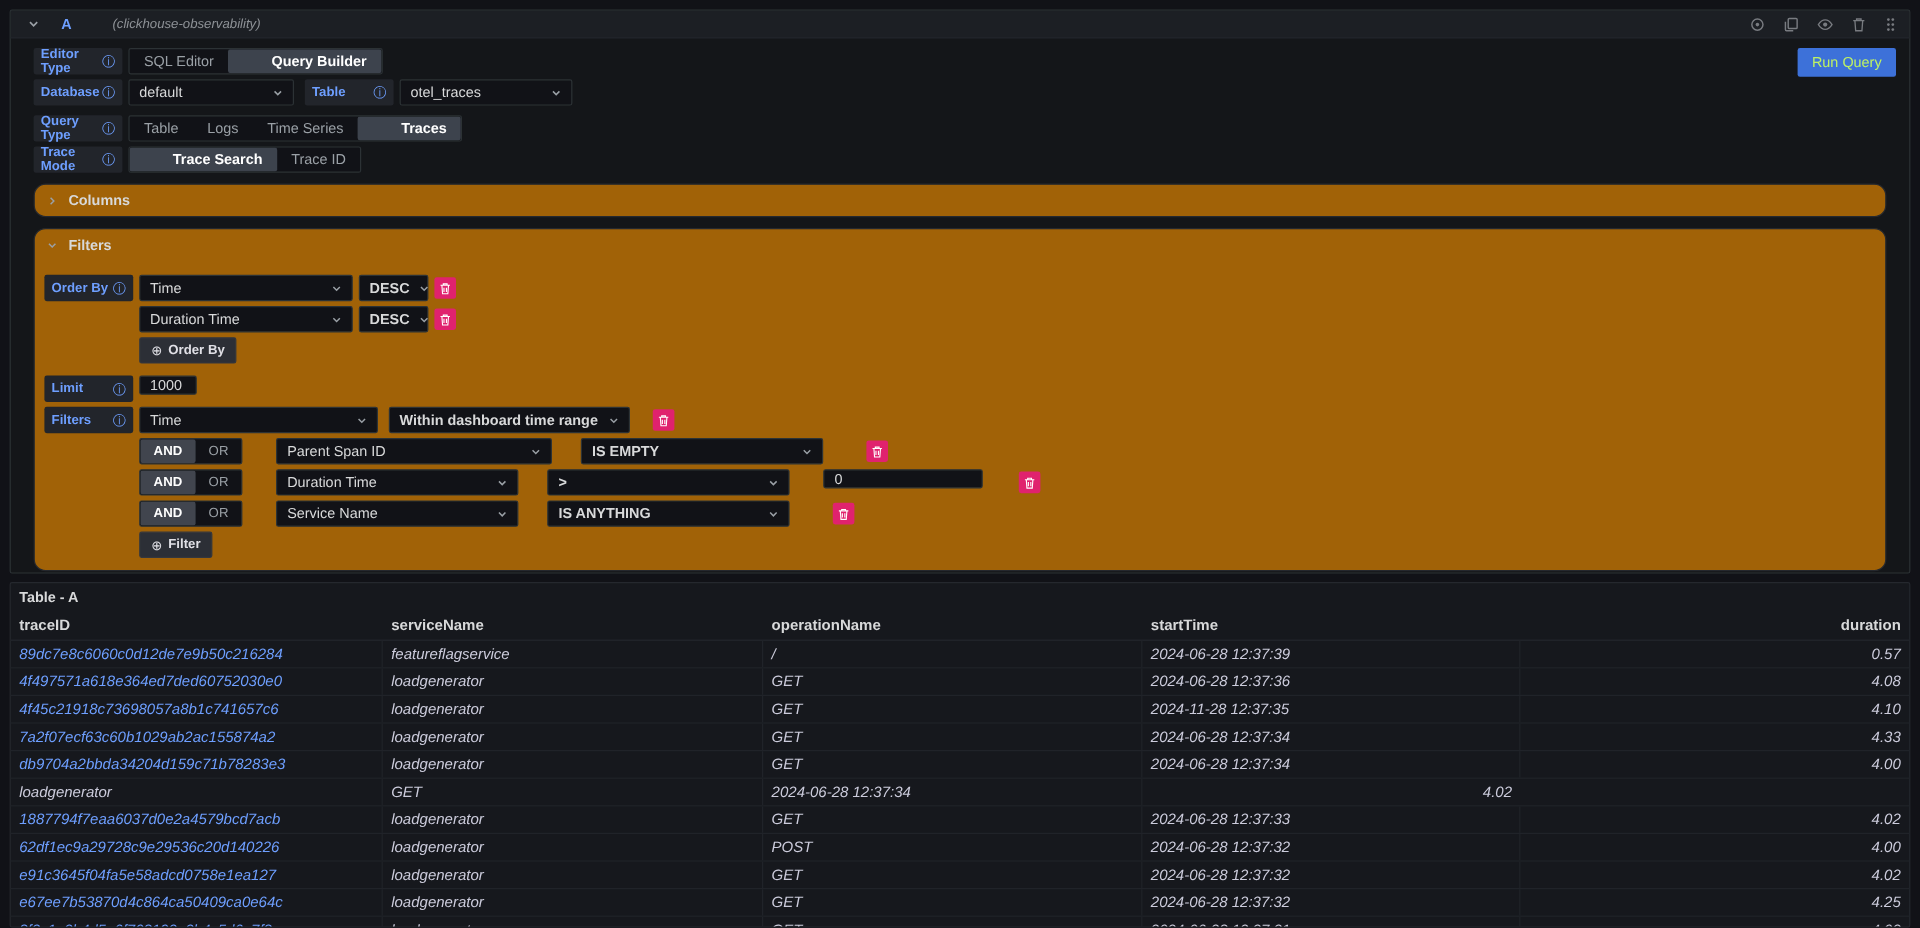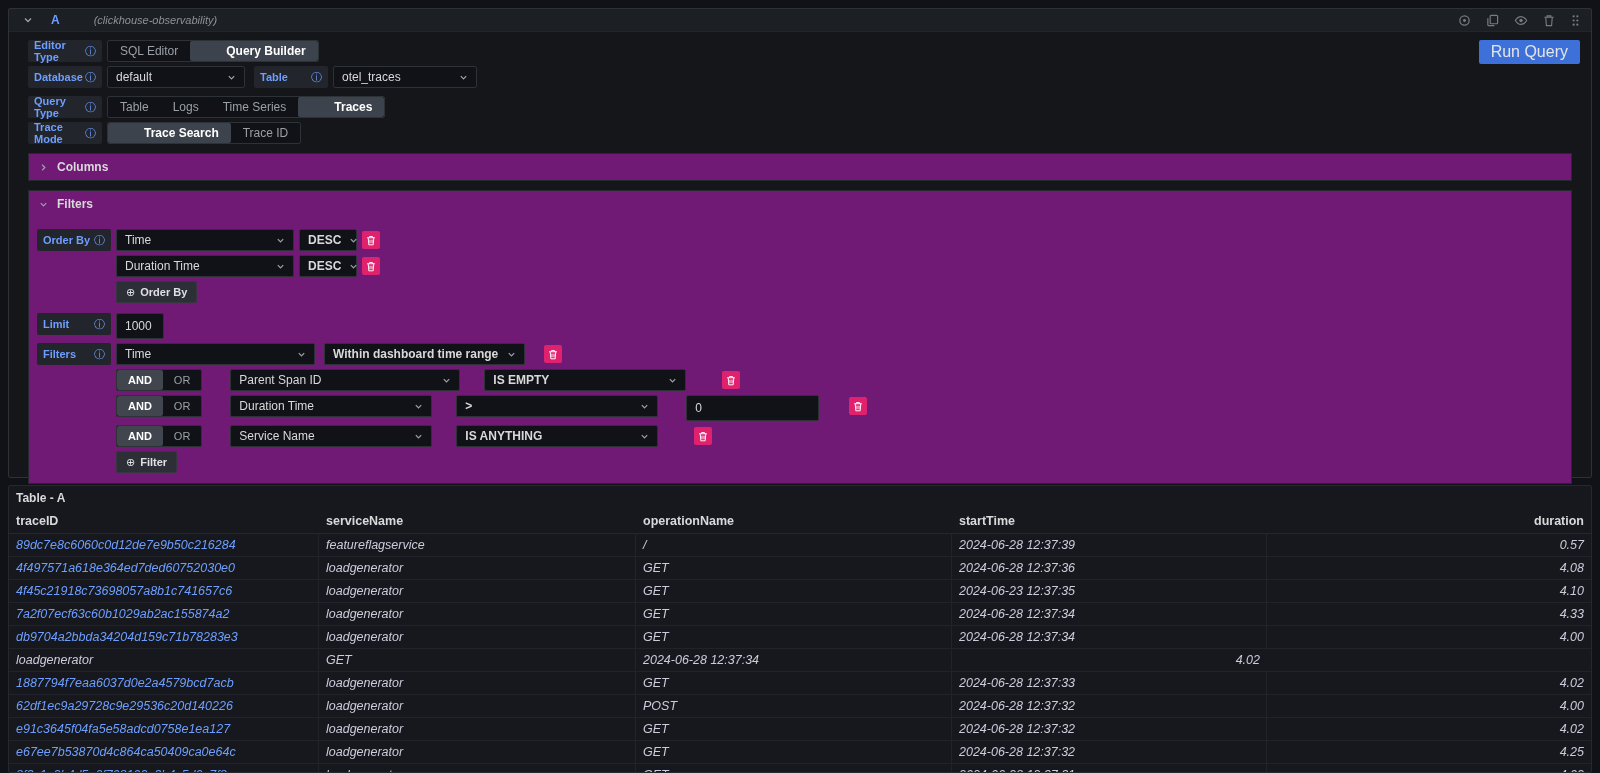--- a/index.html
+++ b/index.html
@@ -47,37 +47,37 @@
 
   .select {
     height:22px; background:#111217; border:1px solid #2c3235; border-radius:2px;
     display:flex; align-items:center; justify-content:space-between;
     padding:0 8px; color:#d8d9da; cursor:pointer; white-space:nowrap;
   }
   .select .chev { color:#9aa0a6; margin-left:8px; }
   .select.bold { font-weight:bold; }
 
   .text-input {
-    height:26px; background:#111217; border:1px solid #2c3235; border-radius:2px;
+    height:16px; background:#111217; border:1px solid #2c3235; border-radius:2px;
     color:#d8d9da; padding:0 8px; font-size:12px; font-family:"Liberation Sans",sans-serif;
   }
 
   .trash-btn {
     width:18px; height:18px; margin-top:2px; background:#e0226e; border:none; border-radius:2px;
     display:flex; align-items:center; justify-content:center; cursor:pointer; padding:0;
   }
 
   .run-query {
     position:absolute; right:11px; top:8px; height:24px; padding:0 12px;
-    background:#3d71d9; color:#e5e5e5; border:none; border-radius:2px;
-    font-size:16px; font-weight:500; font-family:"Liberation Sans",sans-serif; cursor:pointer;
+    background:#3d71d9; color:#bef264; border:none; border-radius:2px;
+    font-size:12px; font-weight:500; font-family:"Liberation Sans",sans-serif; cursor:pointer;
   }
 
   .section-box {
-    border:1px solid #25282e; border-radius:0; margin:9px 19px 0 19px; background:#701a75;
+    border:1px solid #25282e; border-radius:10px; margin:9px 19px 0 19px; background:#a16207;
   }
   .section-head {
     height:26px; display:flex; align-items:center; gap:9px; padding:0 10px;
     font-weight:bold; color:#d8d9da; cursor:pointer;
   }
   .section-head .sec-chev { color:#9aa0a6; }
   .filters-inner { padding:12px 8px 10px 8px; }
 
   .subrow { display:flex; align-items:flex-start; gap:5px; margin-bottom:4px; }
   .indent { margin-left:79px;gap:22px; }
@@ -512,21 +512,21 @@
       <div class="td link">4f497571a618e364ed7ded60752030e0</div>
       <div class="td">loadgenerator</div>
       <div class="td">GET</div>
       <div class="td">2024-06-28 12:37:36</div>
       <div class="td num">4.08</div>
     </div>
     <div class="t-row">
       <div class="td link">4f45c21918c73698057a8b1c741657c6</div>
       <div class="td">loadgenerator</div>
       <div class="td">GET</div>
-      <div class="td">2024-06-23 12:37:35</div>
+      <div class="td">2024-11-28 12:37:35</div>
       <div class="td num">4.10</div>
     </div>
     <div class="t-row">
       <div class="td link">7a2f07ecf63c60b1029ab2ac155874a2</div>
       <div class="td">loadgenerator</div>
       <div class="td">GET</div>
       <div class="td">2024-06-28 12:37:34</div>
       <div class="td num">4.33</div>
     </div>
     <div class="t-row">

